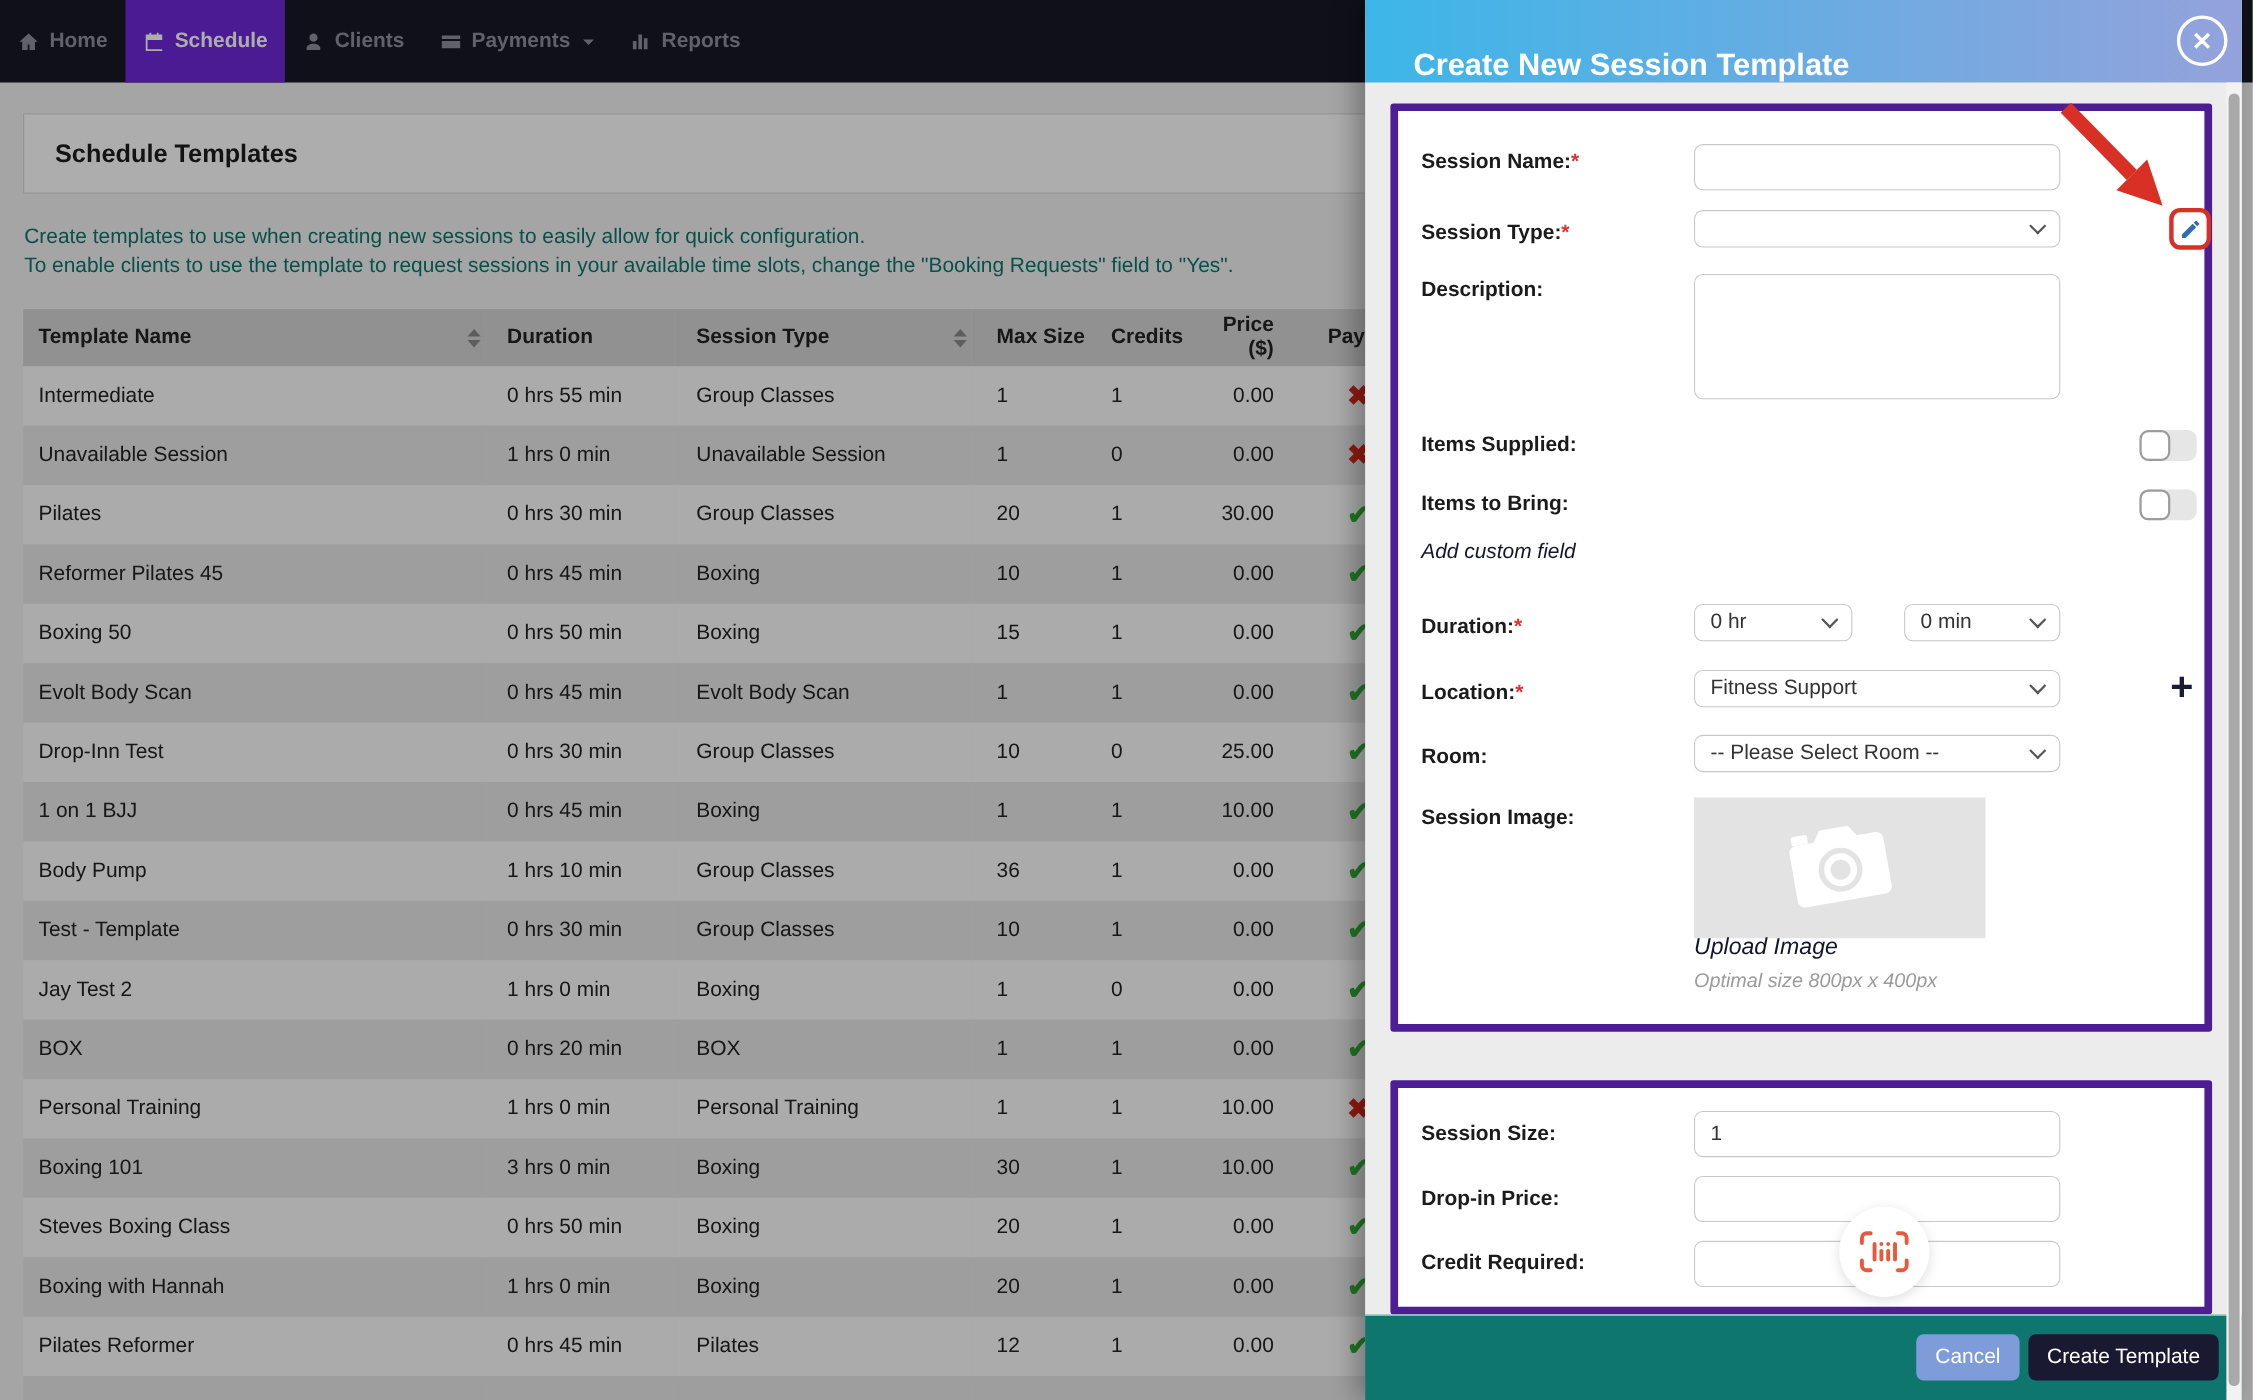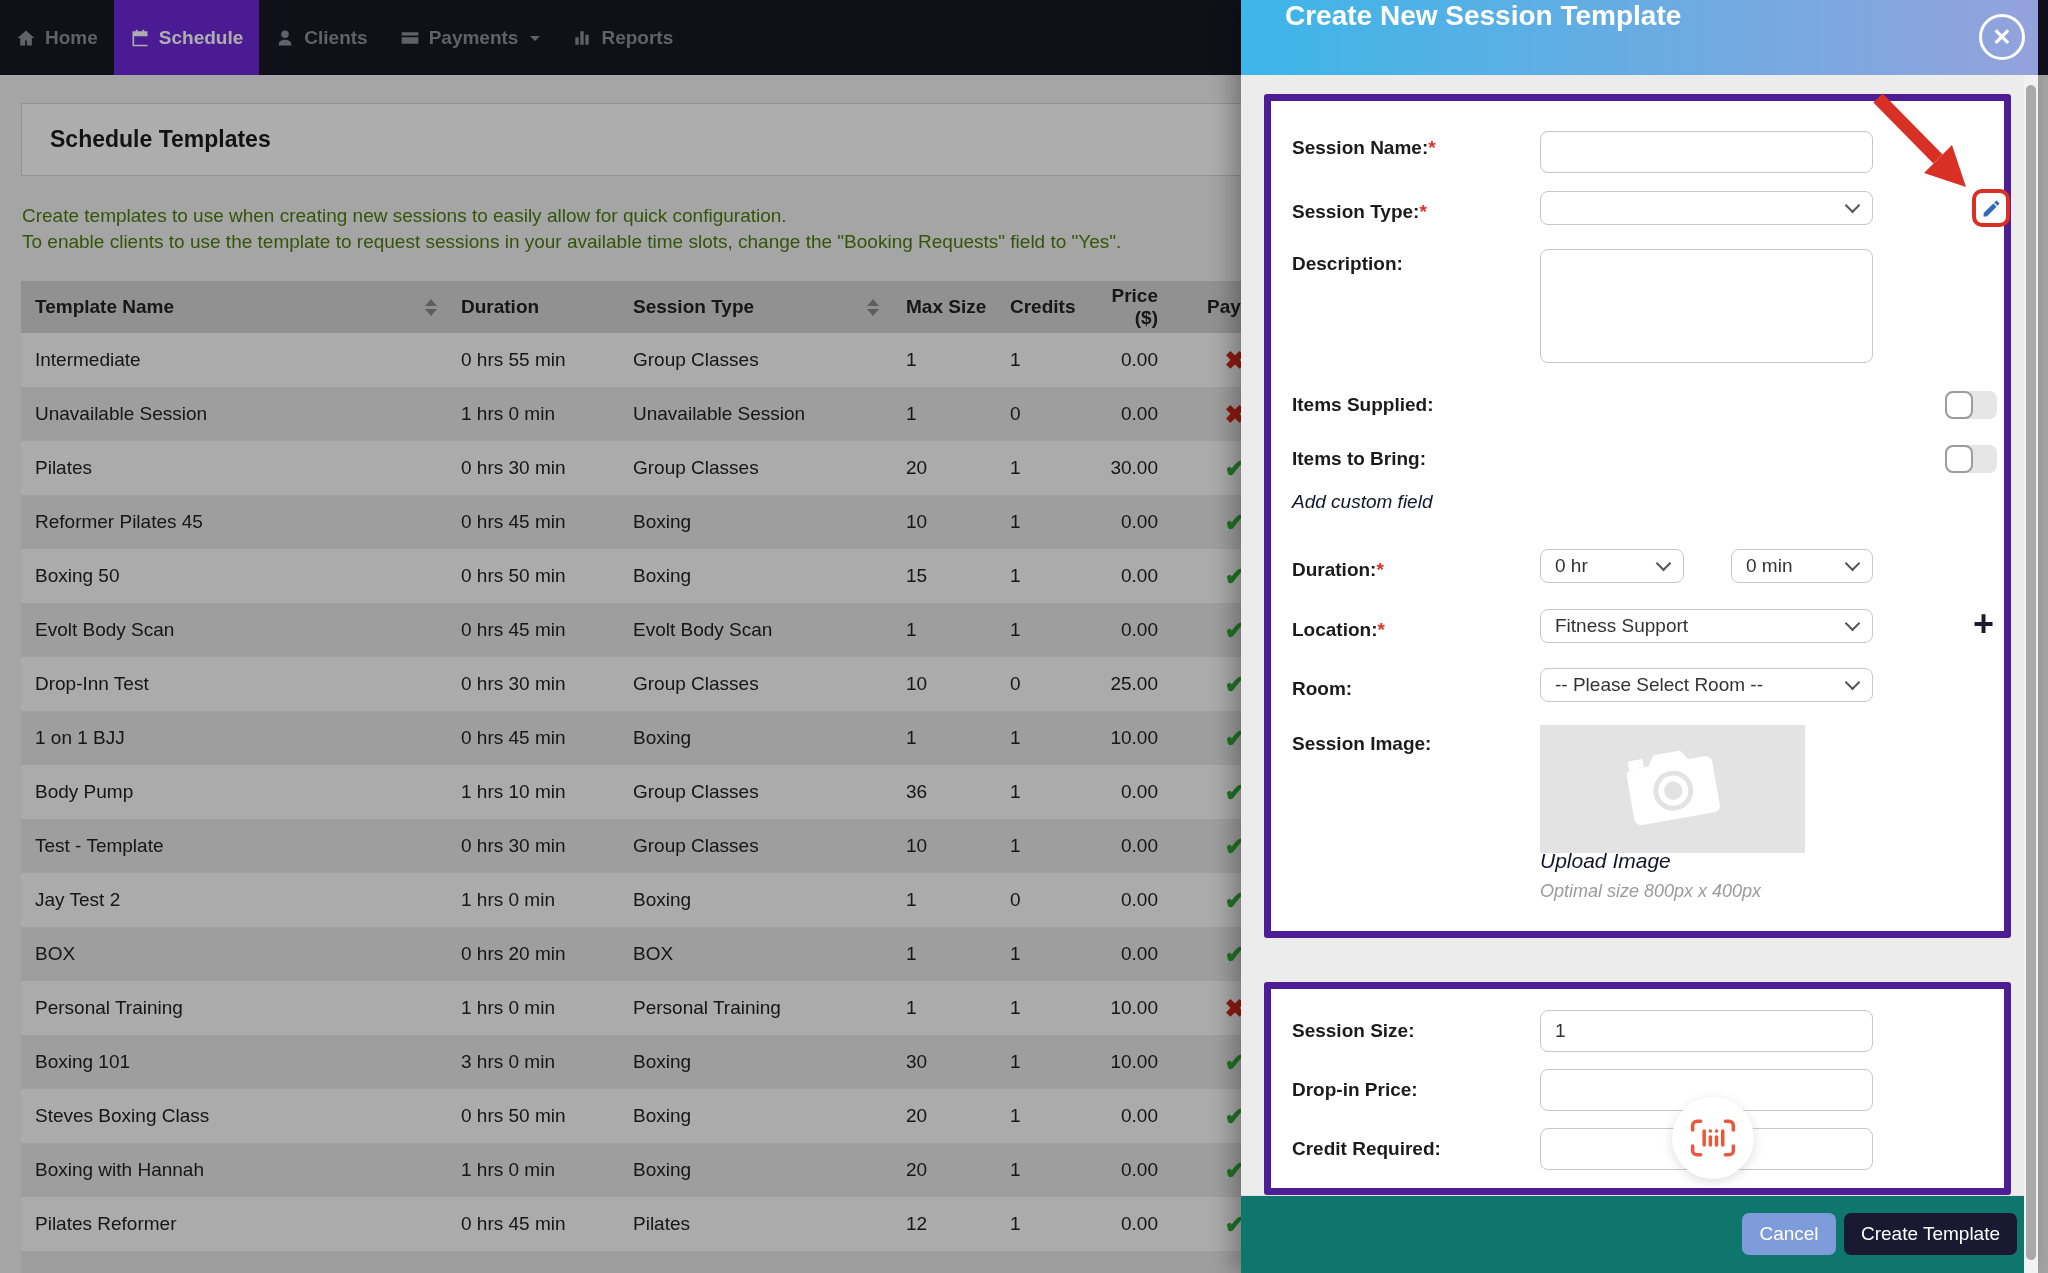--- a/index.html
+++ b/index.html
@@ -11,21 +11,21 @@
   .nav-item{display:flex;align-items:center;gap:9px;padding:0 16px;color:#8f8f9c;
             font-size:19px;font-weight:bold;cursor:pointer;}
   .nav-item.active{background:#6d28d9;color:#ffffff;}
   .nav-item svg{width:20px;height:20px;fill:currentColor;}
   .caret{width:0;height:0;border:5px solid transparent;border-top-color:currentColor;margin-top:6px;margin-left:3px;}
   
   .content{position:absolute;top:75px;left:0;right:0;bottom:0;background:#f4f4f4;}
   .panel{position:absolute;left:21px;top:28px;width:2006px;height:73px;background:#ffffff;
          border:1px solid #d8d8d8;box-sizing:border-box;display:flex;align-items:center;padding-left:28px;}
   .panel-title{font-size:23px;font-weight:bold;color:#1d1d1d;}
-  .desc{position:absolute;left:22px;top:128px;font-size:19px;color:#4d7c0f;line-height:26px;}
+  .desc{position:absolute;left:22px;top:128px;font-size:19px;color:#0f766e;line-height:26px;}
   .tablewrap{position:absolute;left:21px;top:206px;width:2006px;bottom:0;overflow:hidden;}
   table{border-collapse:collapse;width:100%;font-size:19px;color:#232323;table-layout:fixed;}
   thead th{height:52px;background:#d6d6d6;font-weight:bold;text-align:left;padding:0;}
   .thflex{display:flex;align-items:center;justify-content:space-between;padding-right:4px;}
   tbody td{height:54px;padding:0;background:#fcfcfc;}
   tbody tr.striped td{background:#e9e9e9;}
   th.c1,td.c1{padding-left:14px;}
   th.c2,td.c2{padding-left:20px;}
   th.c3,td.c3{padding-left:20px;}
   th.c4,td.c4{padding-left:23px;}
@@ -38,21 +38,21 @@
   .tri-dn{width:0;height:0;border-left:6px solid transparent;border-right:6px solid transparent;border-top:7px solid #8a8a8a;}
   .chk{color:#2fae36;font-size:25px;font-weight:bold;}
   .crs{color:#d6281a;font-size:25px;font-weight:bold;}
   
   .overlay{position:absolute;inset:0;background:rgba(0,0,0,0.32);z-index:3;}
   
   .modal{position:absolute;left:1241px;top:0;width:797px;height:1273px;z-index:5;
          background:#ececec;box-shadow:-8px 0 22px rgba(0,0,0,0.30);}
   .modal-header{position:absolute;top:0;left:0;right:0;height:75px;
                 background:linear-gradient(90deg,#3cb6e8,#94a2dc);
-                display:flex;align-items:flex-start;padding-left:44px;box-sizing:border-box;}
+                display:flex;align-items:flex-end;padding-left:44px;box-sizing:border-box;}
   .modal-title{color:#ffffff;font-size:28px;font-weight:bold;}
   .close-btn{position:absolute;right:13px;top:14px;width:46px;height:46px;border:3px solid #ffffff;
              border-radius:50%;display:flex;align-items:center;justify-content:center;color:#ffffff;
              font-size:23px;font-weight:bold;box-sizing:border-box;cursor:pointer;}
   .card{position:absolute;left:23px;width:747px;background:#ffffff;border:7px solid #4c1d95;border-radius:3px;box-sizing:border-box;}
   .card1{top:94px;height:844px;}
   .card2{top:982px;height:213px;}
   .flabel{position:absolute;left:21px;font-size:19px;font-weight:bold;color:#1b1b1b;}
   .req{color:#e03131;}
   .ctl{position:absolute;left:269px;width:333px;border:1px solid #c8c8c8;border-radius:8px;background:#fff;

